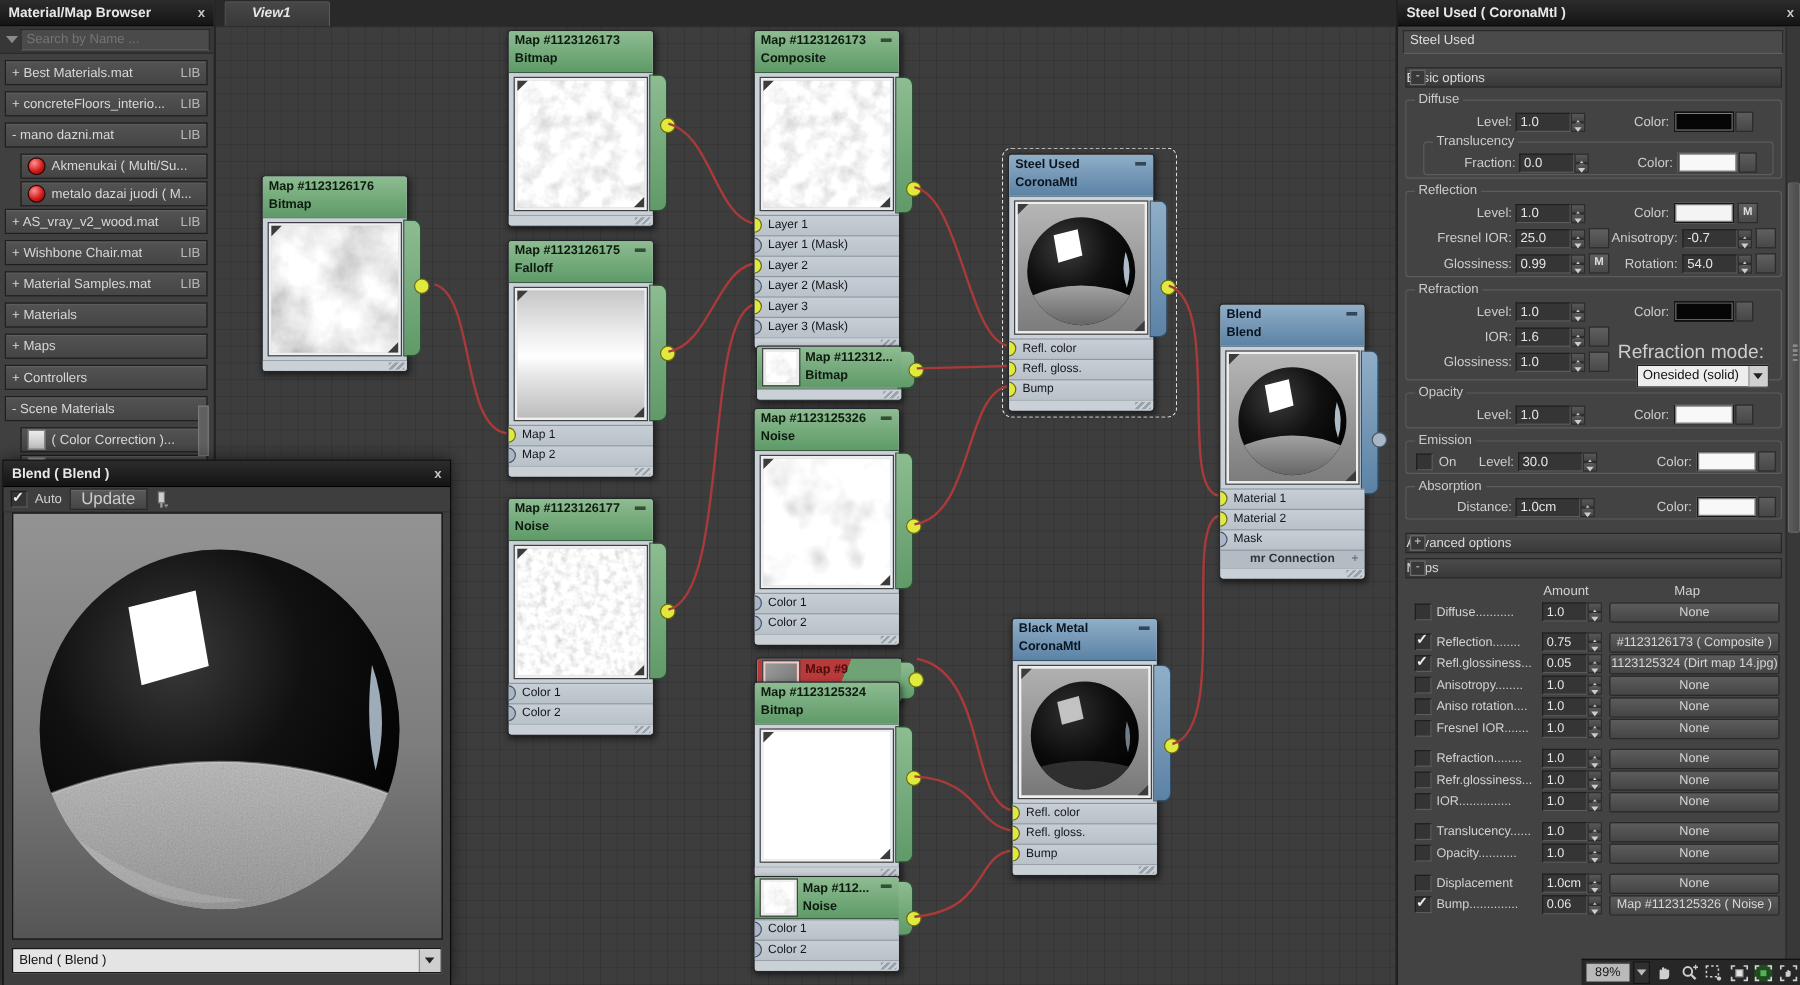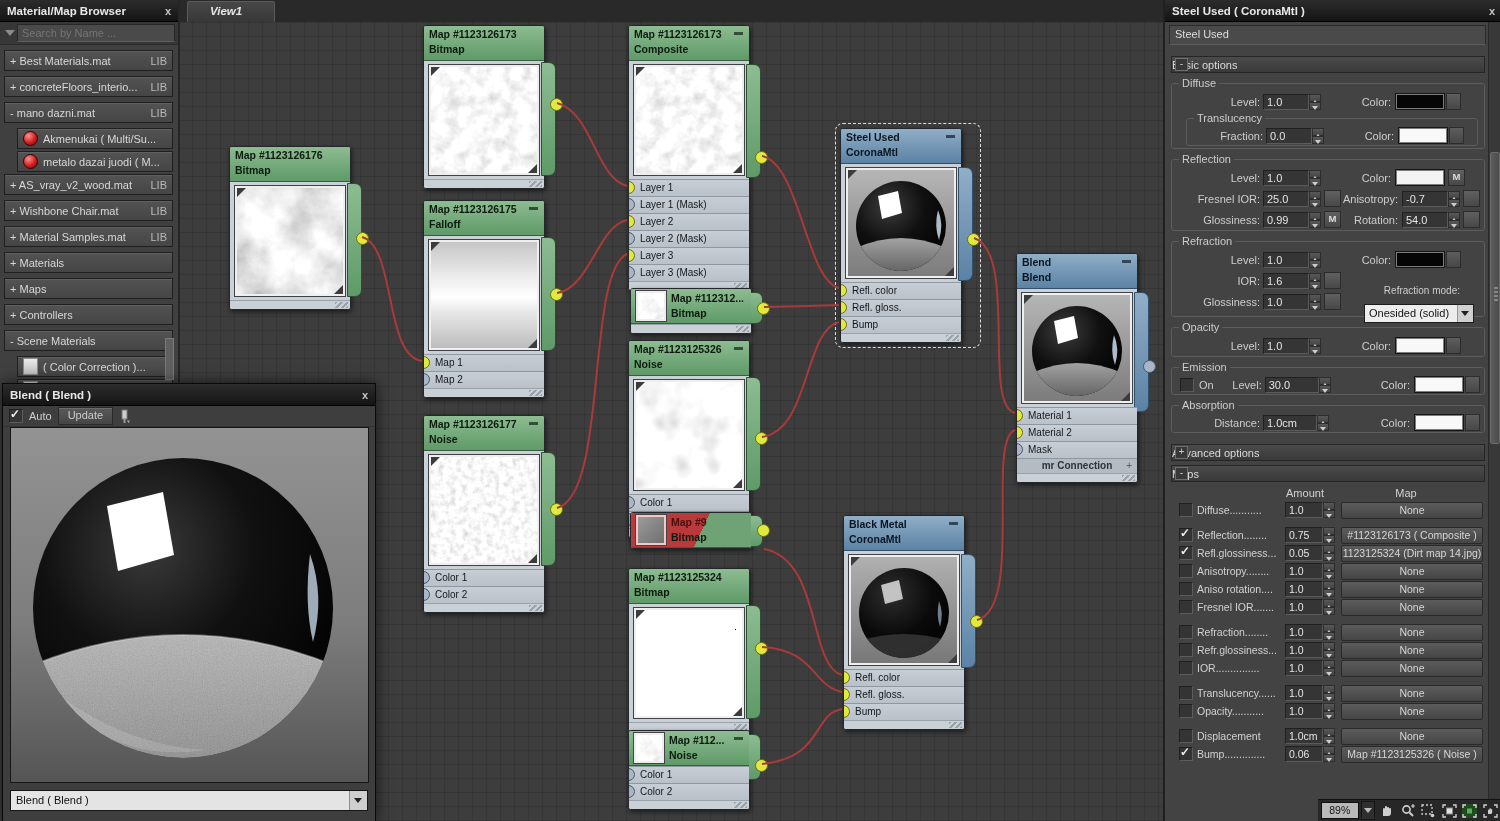--- a/index.html
+++ b/index.html
@@ -89,21 +89,21 @@
 
   
   #blendwin{position:absolute;left:2px;top:383px;width:372px;height:438px;background:#3e3e3e;
             border:1px solid #090909;box-shadow:0 0 14px rgba(0,0,0,.65);z-index:6}
   #btoolbar{display:flex;align-items:center;height:20px;padding:0 6px;gap:6px;background:#3e3e3e;border-bottom:1px solid #333}
   .cb{width:12px;height:12px;background:#343434;border:1px solid #1f1f1f;border-bottom-color:#5c5c5c;
       border-right-color:#5c5c5c;position:relative;flex:0 0 auto}
   .cb[data-on="y"]::after{content:"✓";position:absolute;left:0px;top:-3px;color:#efefef;font-size:12px;font-weight:bold}
   #btoolbar .lbl{color:#cfcfcf;font-size:11px}
   .bevelbtn{height:16px;padding:0 9px;background:linear-gradient(#5a5a5a,#454545);border:1px solid #2a2a2a;
-            box-shadow:inset 0 1px 0 #6c6c6c;color:#cccccc;font-size:11px;line-height:15px}
+            box-shadow:inset 0 1px 0 #6c6c6c;color:#cccccc;font-size:14px;line-height:15px}
   #ser-icon{width:12px;height:15px}
   #bpreview{position:absolute;left:7px;top:43px;width:357px;height:354px;border:1px solid #151515;overflow:hidden}
   #bdroprow{position:absolute;left:7px;bottom:11px;right:7px;height:19px;display:flex;background:#e4e4e4;
             border:1px solid #161616;color:#101010;font-size:11px;line-height:18px;padding-left:5px}
   #bdroprow .darr{margin-left:auto;width:17px;background:#cfcfcf;border-left:1px solid #8f8f8f;position:relative}
   #bdroprow .darr::after{content:"";position:absolute;left:4px;top:7px;border:4px solid transparent;border-top:5px solid #222}
 
   
   #rpanel{position:absolute;left:1163px;top:0;width:337px;height:821px;background:#434343;
           border-left:2px solid #202020;z-index:2}
@@ -130,21 +130,21 @@
   .sup::after{content:"";position:absolute;left:2px;top:2px;border:3px solid transparent;border-bottom:4px solid #cdcdcd}
   .sdn::after{content:"";position:absolute;left:2px;top:3px;border:3px solid transparent;border-top:4px solid #cdcdcd}
   .swatch{width:48px;height:15px;border:1px solid #161616;box-shadow:inset 0 0 0 1px #7d7d7d;flex:0 0 auto}
   .sidebtn{width:13px;height:15px;background:linear-gradient(#5d5d5d,#474747);border:1px solid #2c2c2c;margin-left:1px;flex:0 0 auto}
   .mbtn{width:15px;height:15px;background:linear-gradient(#606060,#484848);border:1px solid #2c2c2c;color:#dddddd;
         font-size:9.5px;font-weight:bold;text-align:center;line-height:14px;margin-left:3px;flex:0 0 auto}
   .dropdown{position:absolute;right:10px;top:57px;width:104px;height:17px;background:#ededed;border:1px solid #1c1c1c;
             color:#111;font-size:11px;line-height:16px;padding-left:4px;display:flex}
   .dropdown .darr2{margin-left:auto;width:15px;background:#d0d0d0;border-left:1px solid #979797;position:relative}
   .dropdown .darr2::after{content:"";position:absolute;left:3px;top:6px;border:4px solid transparent;border-top:5px solid #222}
-  .modelabel{position:absolute;right:24px;top:38px;font-size:10px;color:#cdcdcd}
+  .modelabel{position:absolute;right:14px;top:38px;font-size:16px;color:#cdcdcd}
   .mapcols{display:flex;font-size:11px;color:#d2d2d2;margin:5px 0 3px}
   .c-amount{width:44px;margin-left:112px;text-align:center}
   .c-map{flex:1;text-align:center}
   .maprow{display:flex;align-items:center;height:16px;margin-bottom:2px;font-size:10.5px;color:#d2d2d2;padding-left:8px}
   .maprow .cb{margin-right:4px}
   .mlabel{width:88px;white-space:nowrap;overflow:hidden;flex:0 0 auto}
   .maprow .spin{margin-right:6px}
   .maprow .spinfield{width:30px;font-size:10.5px}
   .mapbtn{flex:1;height:15px;background:linear-gradient(#5c5c5c,#454545);border:1px solid #292929;border-radius:2px;
           color:#d6d6d6;font-size:10.5px;text-align:center;line-height:14px;white-space:nowrap;overflow:hidden;margin-right:2px}
@@ -334,21 +334,21 @@
     </div>
   <div id="bscroll"></div>
 </aside>
 
 <section id="graph">
   <div id="gtabs">
     <div class="gtab">View1</div>
   </div>
   <div id="gridarea"></div>
 
-  <div class="node" style="left:51px;top:146px">
+  <div class="node" style="left:40px;top:146px">
     <div class="otab" style="top:36px;height:112px"></div>
     <span class="dot out" style="top:85px" data-on="y"></span>
     <div class="nhd">
       <div class="nt">Map #1123126176</div>
       <div class="ns">Bitmap</div>
     </div>
     <div class="nthumb ncorner">
           <svg width="106" height="106">
             <rect width="106" height="106" fill="#8a8a8a" filter="url(#f-dark)"></rect>
           </svg>
@@ -509,21 +509,21 @@
         </div>
 
         <div class="slot">
           <span class="dot in" data-on="n"></span>
           <span>Color 2</span>
         </div>
       </div>
     <div class="nfoot"></div>
   </div>
 
-  <div class="node mini red" style="left:452px;top:512px">
+  <div class="node mini red" style="left:452px;top:548px">
     <div class="otab" style="top:2px;height:30px"></div>
     <span class="dot out" style="top:11px" data-on="y"></span>
     <div class="nhd">
       <span class="mthumb"></span>
       <span class="mtitles">
         <div class="nt">Map #9</div>
         <div class="ns">Bitmap</div>
       </span>
     </div>
   </div>

